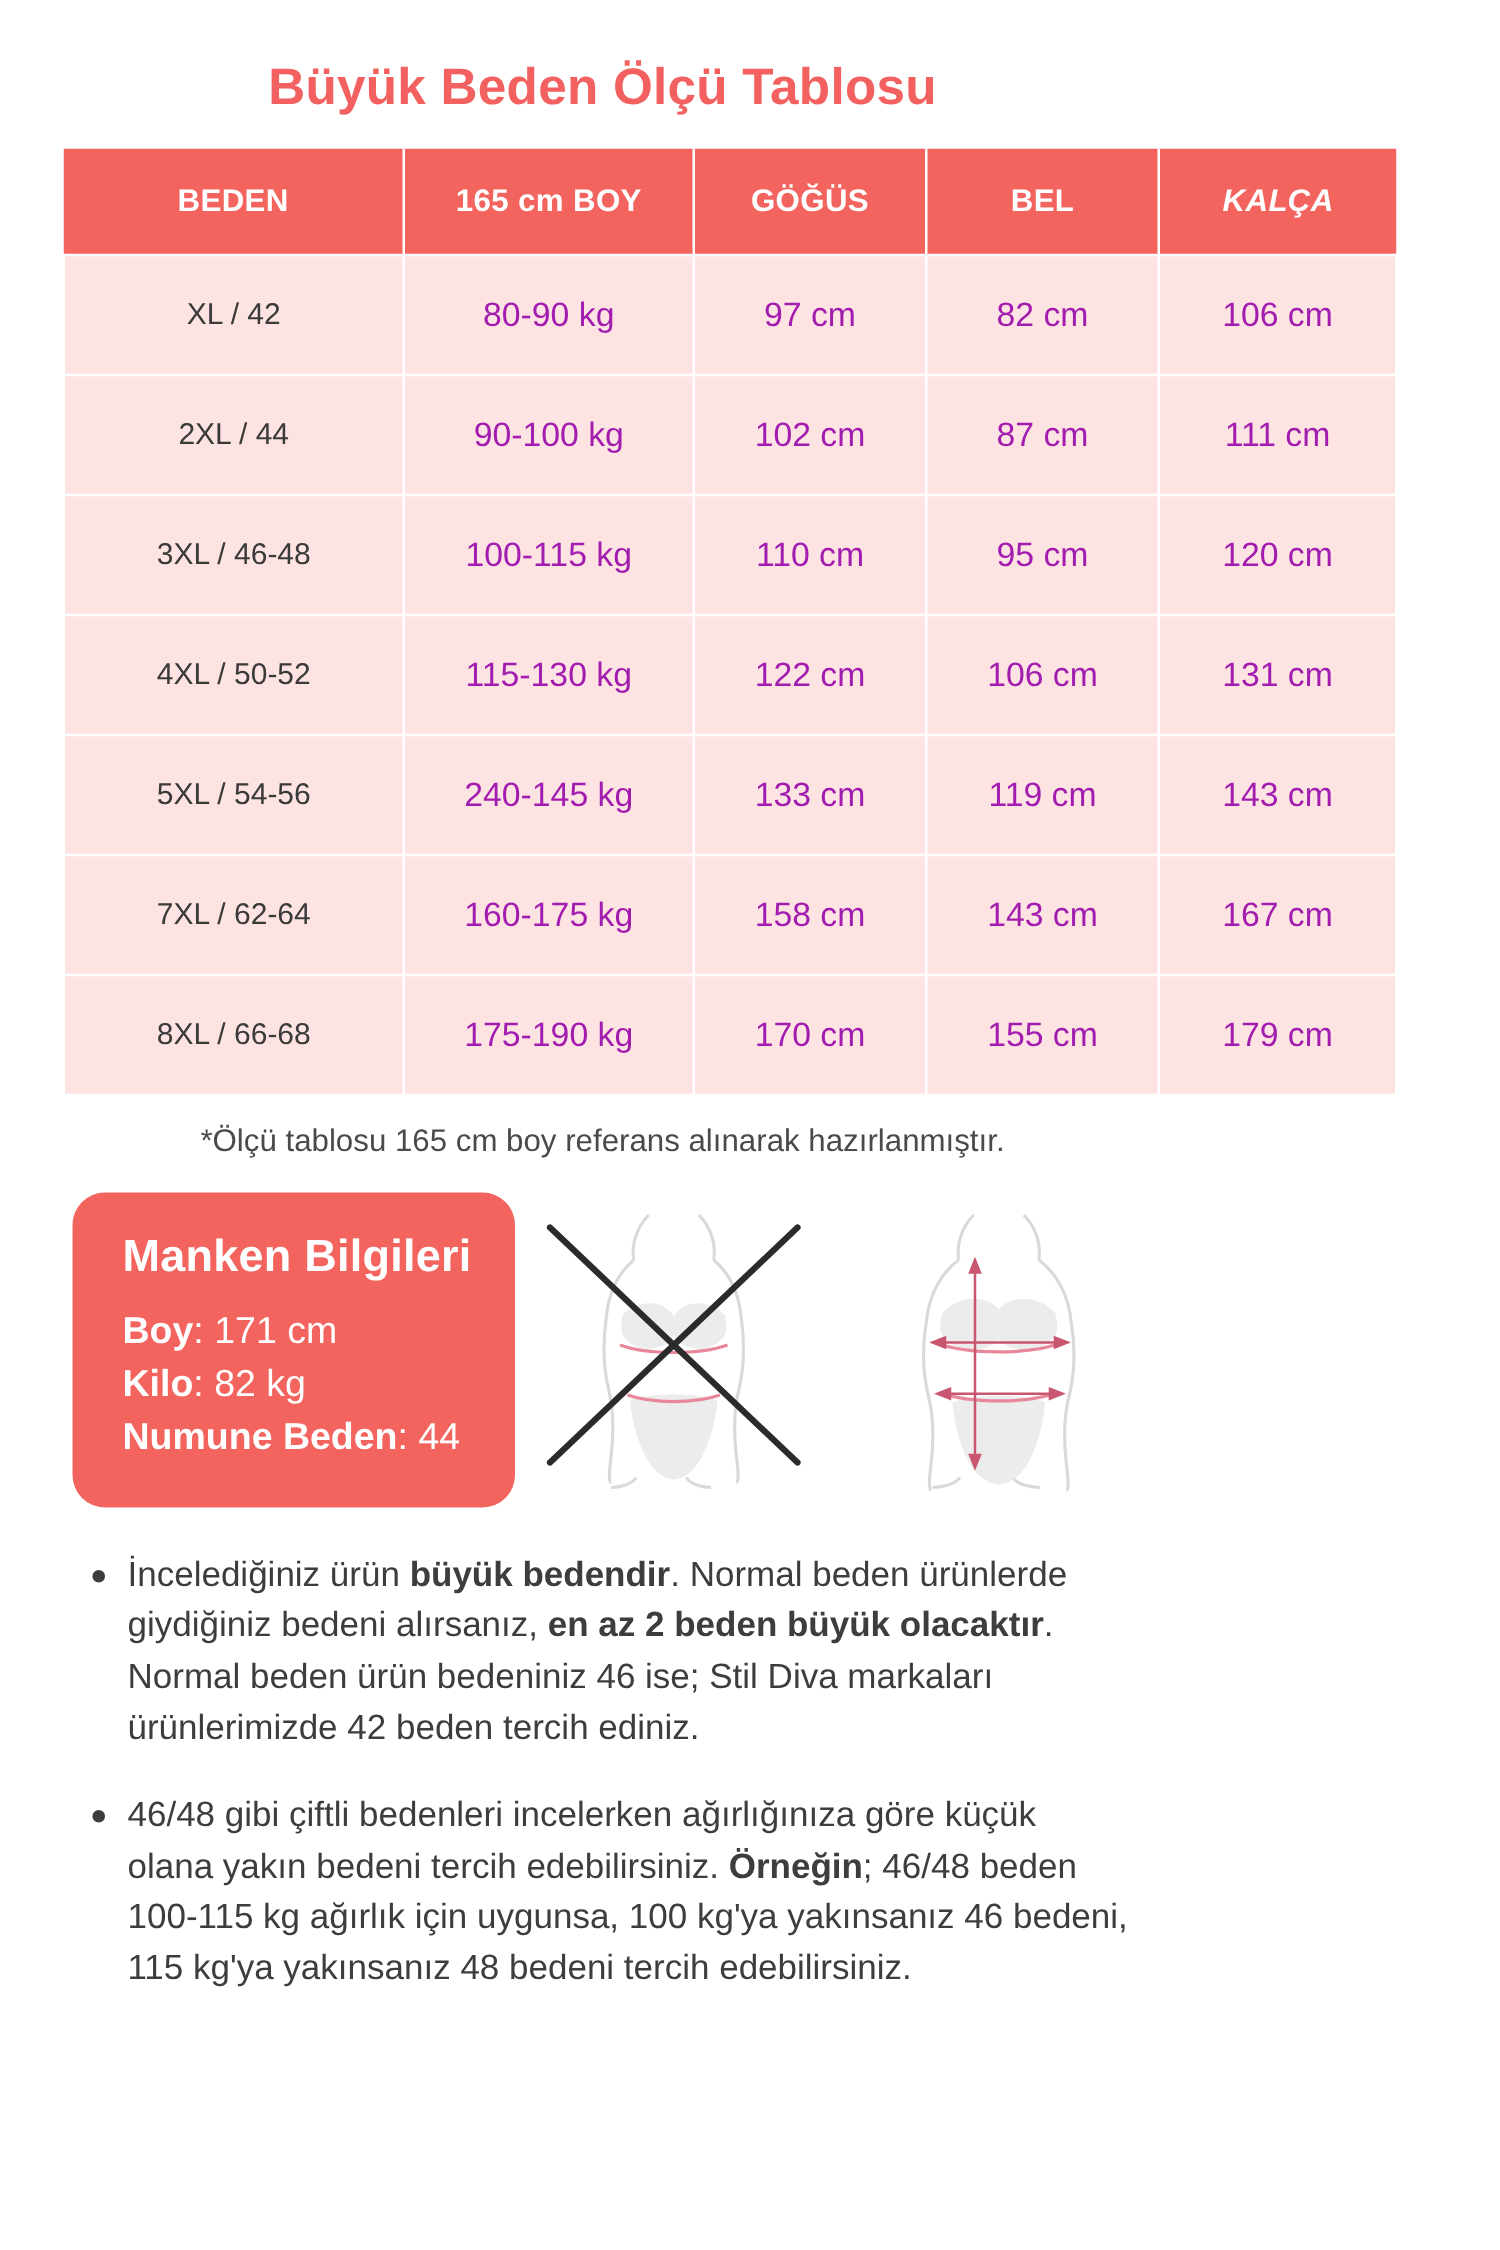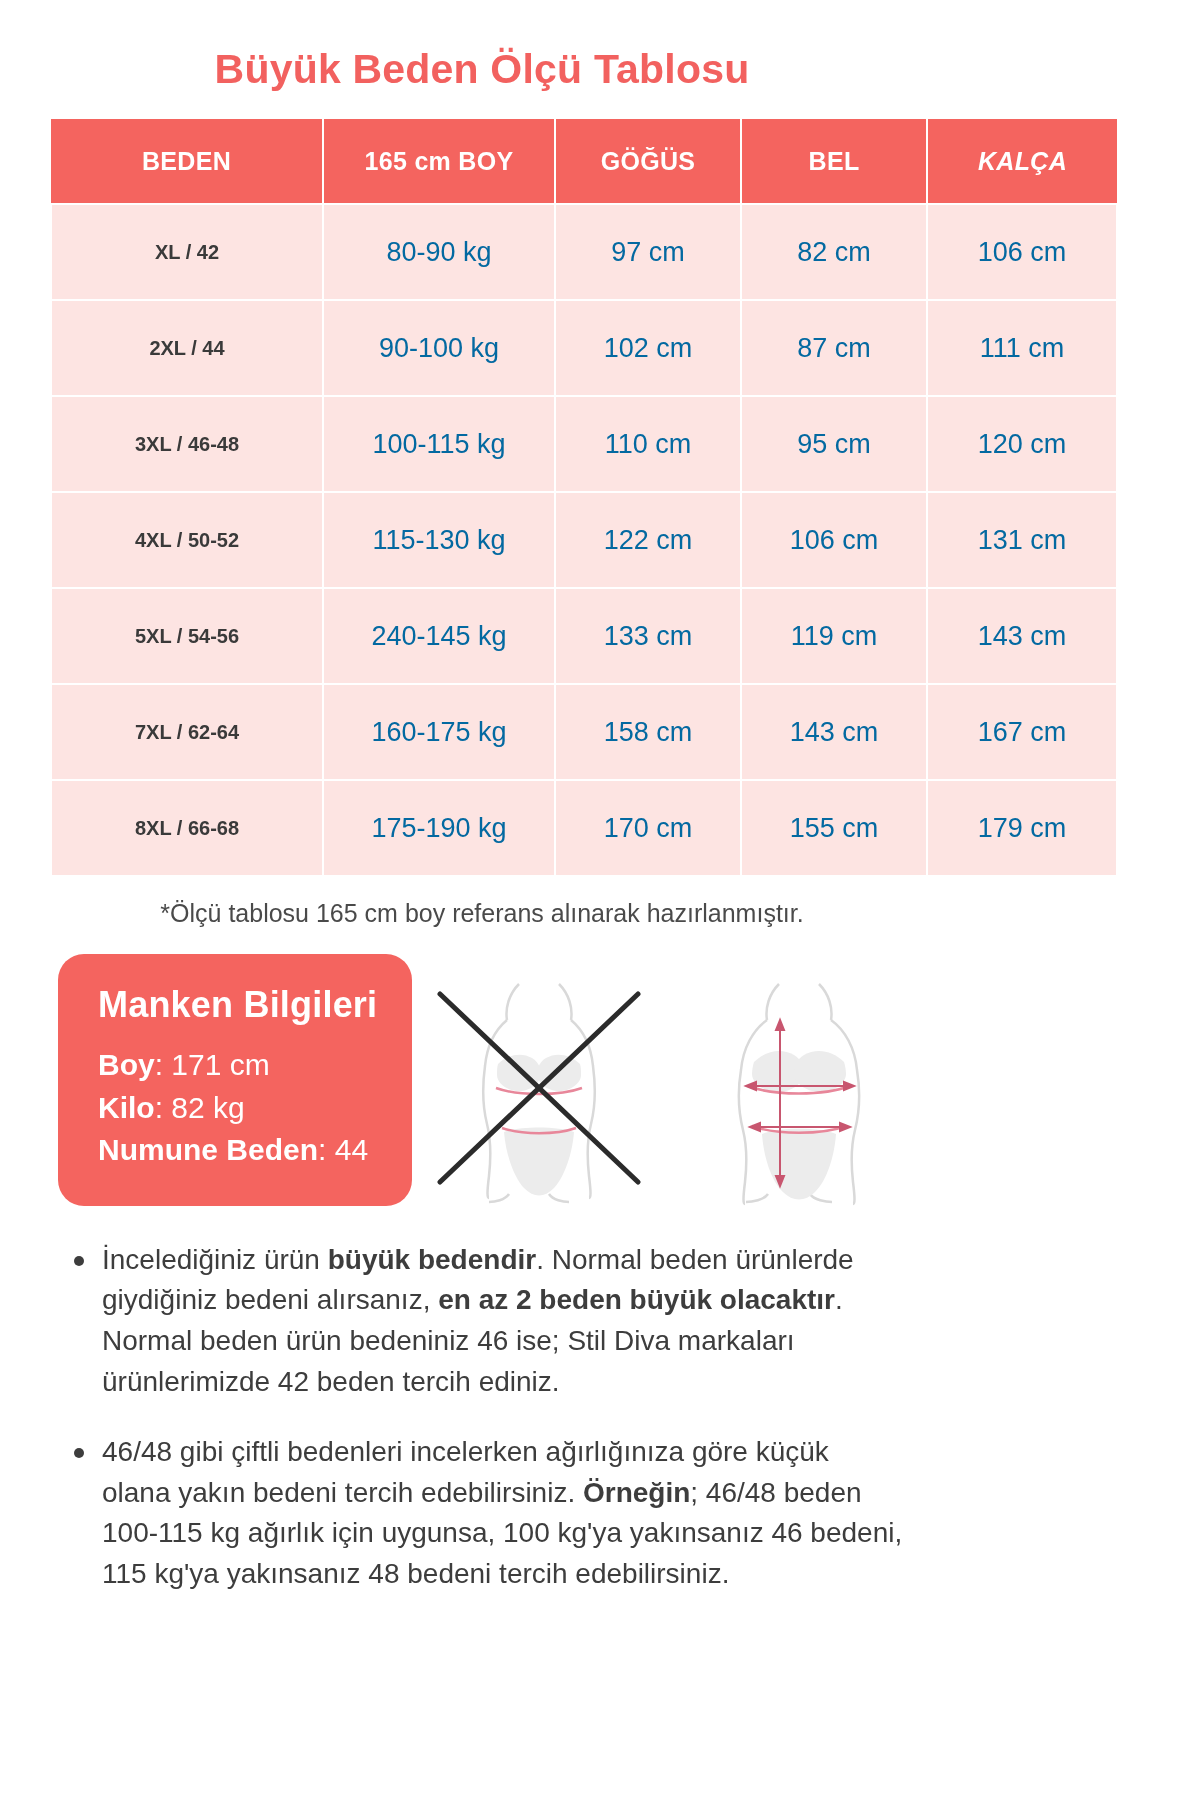--- a/index.html
+++ b/index.html
@@ -48,45 +48,45 @@
     text-align: center;
     border-right: 2px solid #ffffff;
     letter-spacing: 0.3px;
   }
   .size-table th:last-child { border-right: none; font-style: italic; }
   .size-table td {
     background: #fde4e2;
     height: 92px;
     text-align: center;
     font-size: 27px;
-    color: #0369a1;
+    color: #a21caf;
     border: 2px solid #ffffff;
   }
   .size-table td.size-cell {
-    font-weight: bold;
+    font-weight: normal;
     color: #3a3a3a;
-    font-size: 20px;
+    font-size: 24px;
   }
   .col-beden  { width: 272px; }
   .col-boy    { width: 232px; }
   .col-gogus  { width: 186px; }
   .col-bel    { width: 186px; }
   .col-kalca  { width: 190px; }
 
   .table-note {
     text-align: center;
     font-size: 25px;
     color: #4a4a4a;
     margin: 22px 0 26px 0;
   }
 
   
   .mid-row {
     display: flex;
-    align-items: flex-end;
+    align-items: flex-start;
     gap: 12px;
     padding-left: 8px;
   }
   .model-card {
     background: #f4645f;
     border-radius: 26px;
     color: #ffffff;
     padding: 30px 34px 34px 40px;
     width: 470px;
     box-sizing: border-box;

